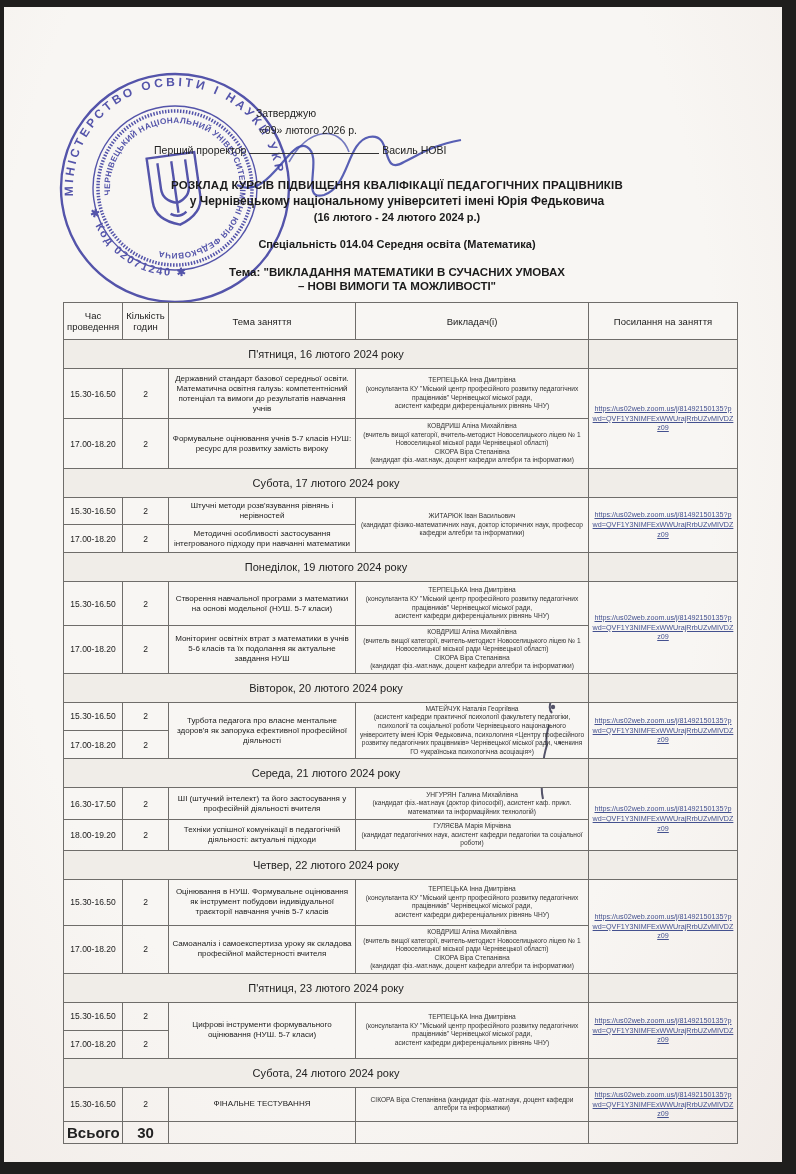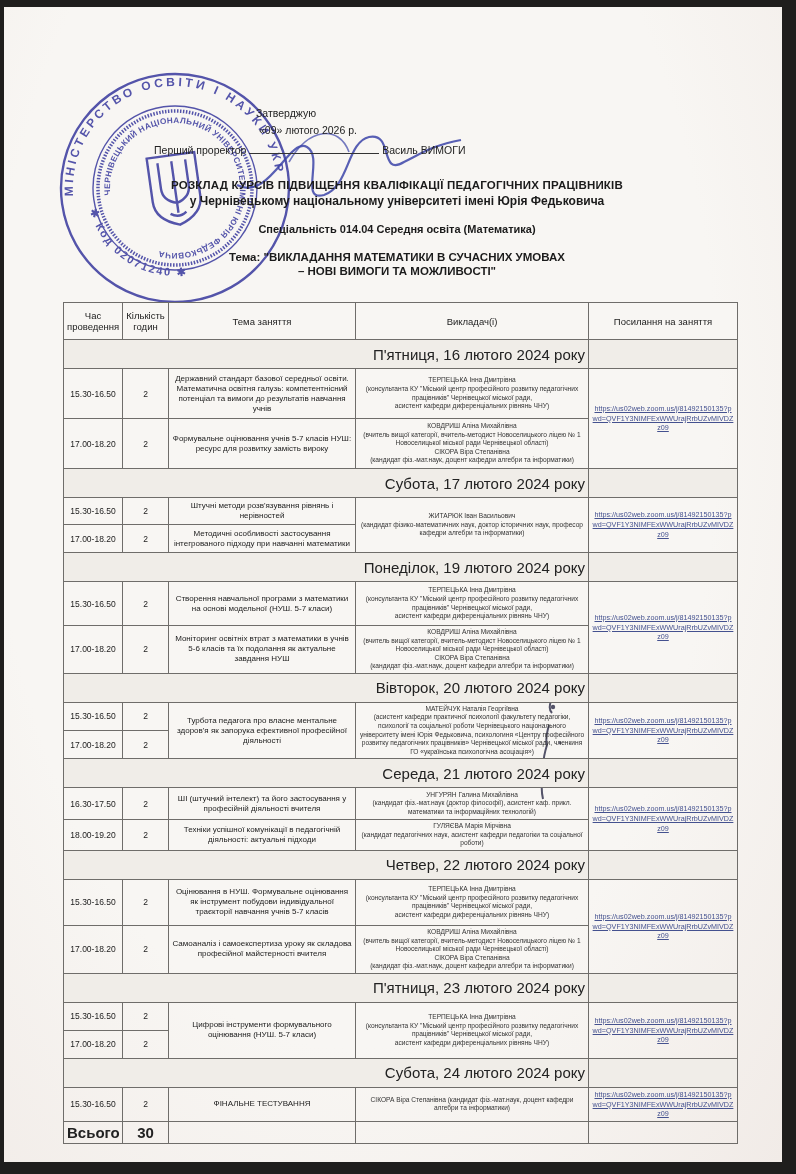--- a/index.html
+++ b/index.html
@@ -39,21 +39,21 @@
     border-collapse:collapse;table-layout:fixed;
     font-size:8px;color:#222;
   }
   table.sched td,table.sched th{
     border:1px solid #6f6d6a;vertical-align:middle;text-align:center;
     padding:2px 3px;overflow:hidden;
   }
   col.c-time{width:59px;}col.c-hours{width:46px;}col.c-topic{width:187px;}
   col.c-teacher{width:233px;}col.c-link{width:149px;}
   tr.head th{font-size:9.5px;font-weight:normal;height:32px;background:#f8f6f3;}
-  tr.section td{height:24px;font-size:15px;background:#f0ede8;text-align:right;}
+  tr.section td{height:24px;font-size:11px;background:#f0ede8;}
   td.time{font-size:8.5px;}
   td.hours{font-size:8.5px;}
   td.topic{font-size:8px;line-height:1.25;white-space:pre-line;}
   td.teacher{font-size:6.6px;line-height:1.3;white-space:pre-line;color:#333;}
   td.linkcell{font-size:7.2px;}
   a.zl{color:#44518f;word-break:break-all;line-height:1.35;}
   tr.totals td{font-weight:bold;font-size:15px;height:16px;}
   td.empty{background:#f8f6f3;}
 </style>
 </head>
@@ -100,27 +100,28 @@
     <circle cx="24" cy="10" r="2.2" fill="#2b2b46" opacity="0.8"></circle>
     <circle cx="31" cy="46" r="1.4" fill="#2b2b46" opacity="0.7"></circle>
   </svg>
 
   <div class="approval">
     <div class="l1">Затверджую</div>
     <div class="l2">«09» лютого 2026 р.</div>
     <div class="l3">
       <span>Перший проректор</span>
       <span class="sig-line"></span>
-      <span>Василь ВИМОГИ</span>
+      <span>Василь НОВІ</span>
     </div>
   </div>
 
   <div class="titles">
     <div class="t1">РОЗКЛАД КУРСІВ ПІДВИЩЕННЯ КВАЛІФІКАЦІЇ ПЕДАГОГІЧНИХ ПРАЦІВНИКІВ</div>
     <div class="t2">у Чернівецькому національному університеті імені Юрія Федьковича</div>
+    <div class="t3">(16 лютого - 24 лютого 2024 р.)</div>
     <div class="spec">Спеціальність 014.04 Середня освіта (Математика)</div>
     <div class="th1">Тема: "ВИКЛАДАННЯ МАТЕМАТИКИ В СУЧАСНИХ УМОВАХ</div>
     <div class="th2">– НОВІ ВИМОГИ ТА МОЖЛИВОСТІ"</div>
   </div>
 
   <table class="sched">
     <colgroup>
       <col class="c-time">
         <col class="c-hours">
         <col class="c-topic">

